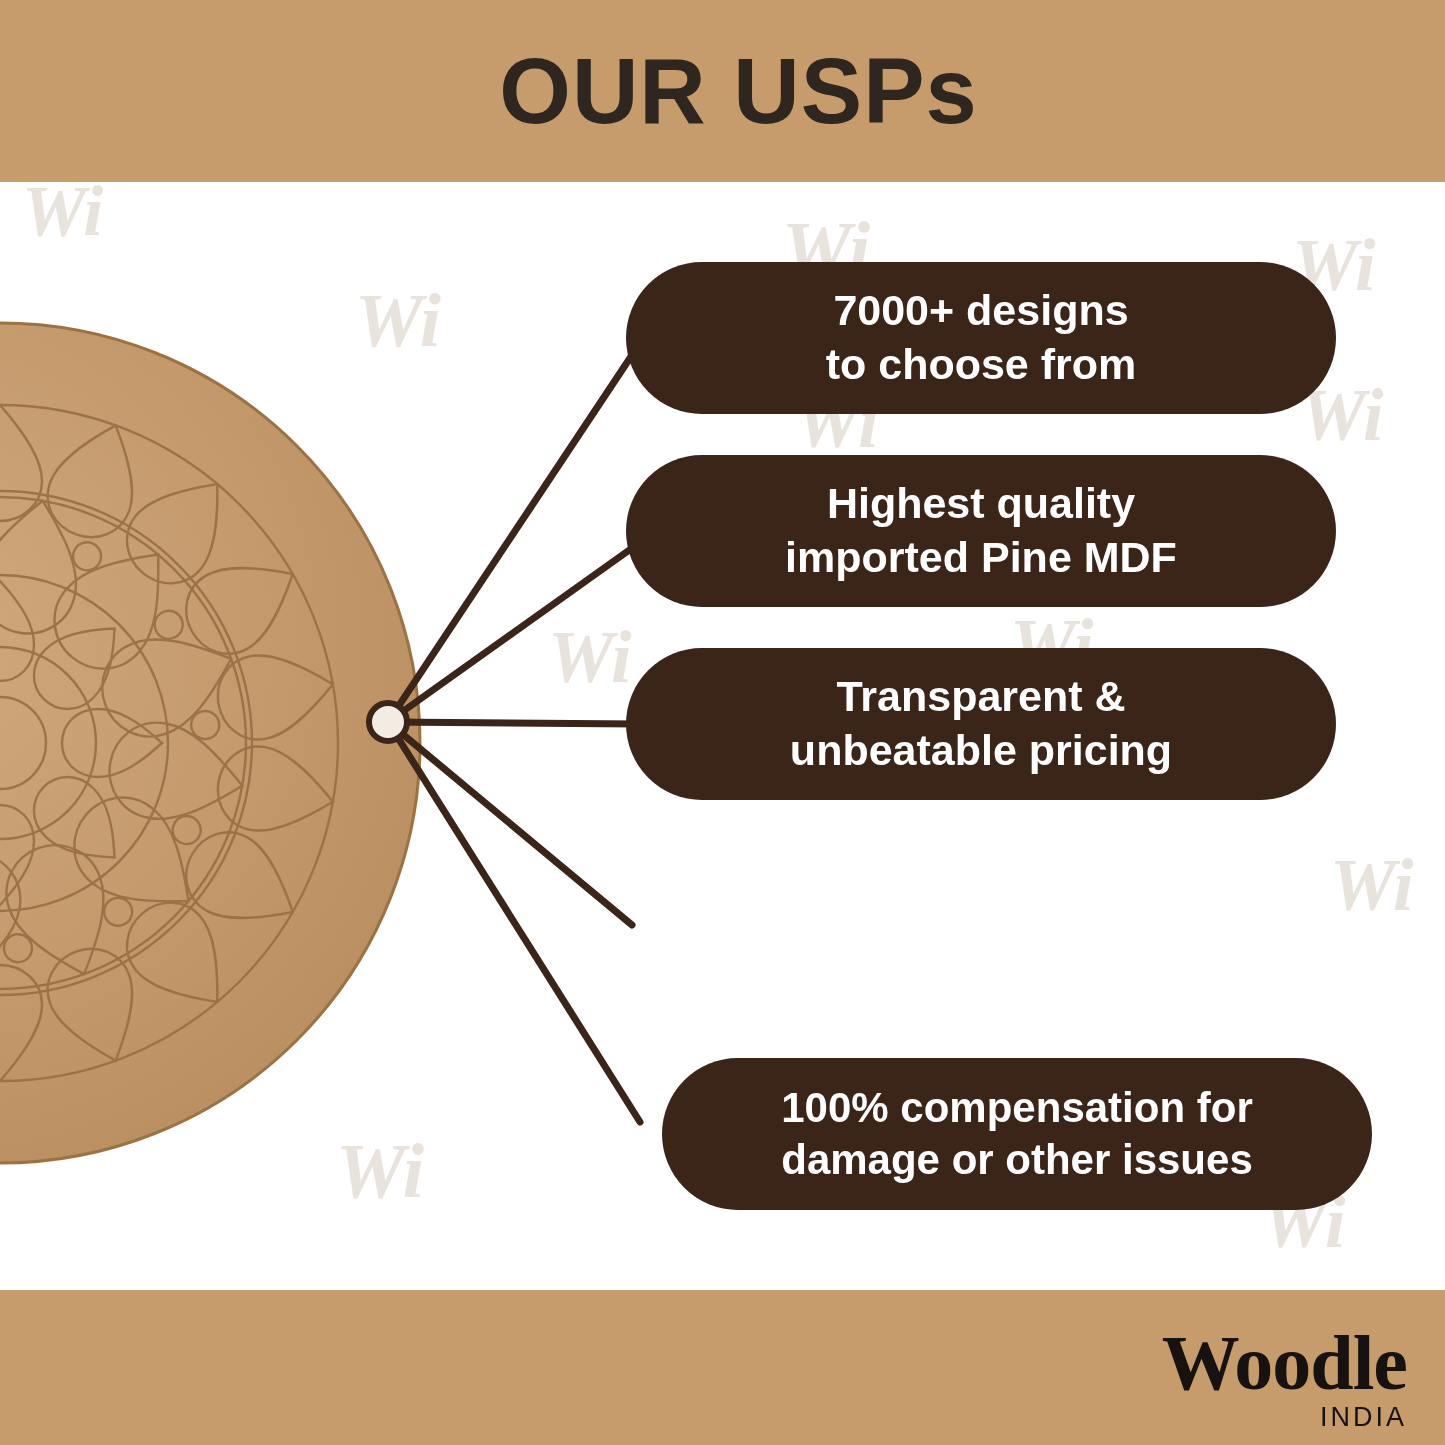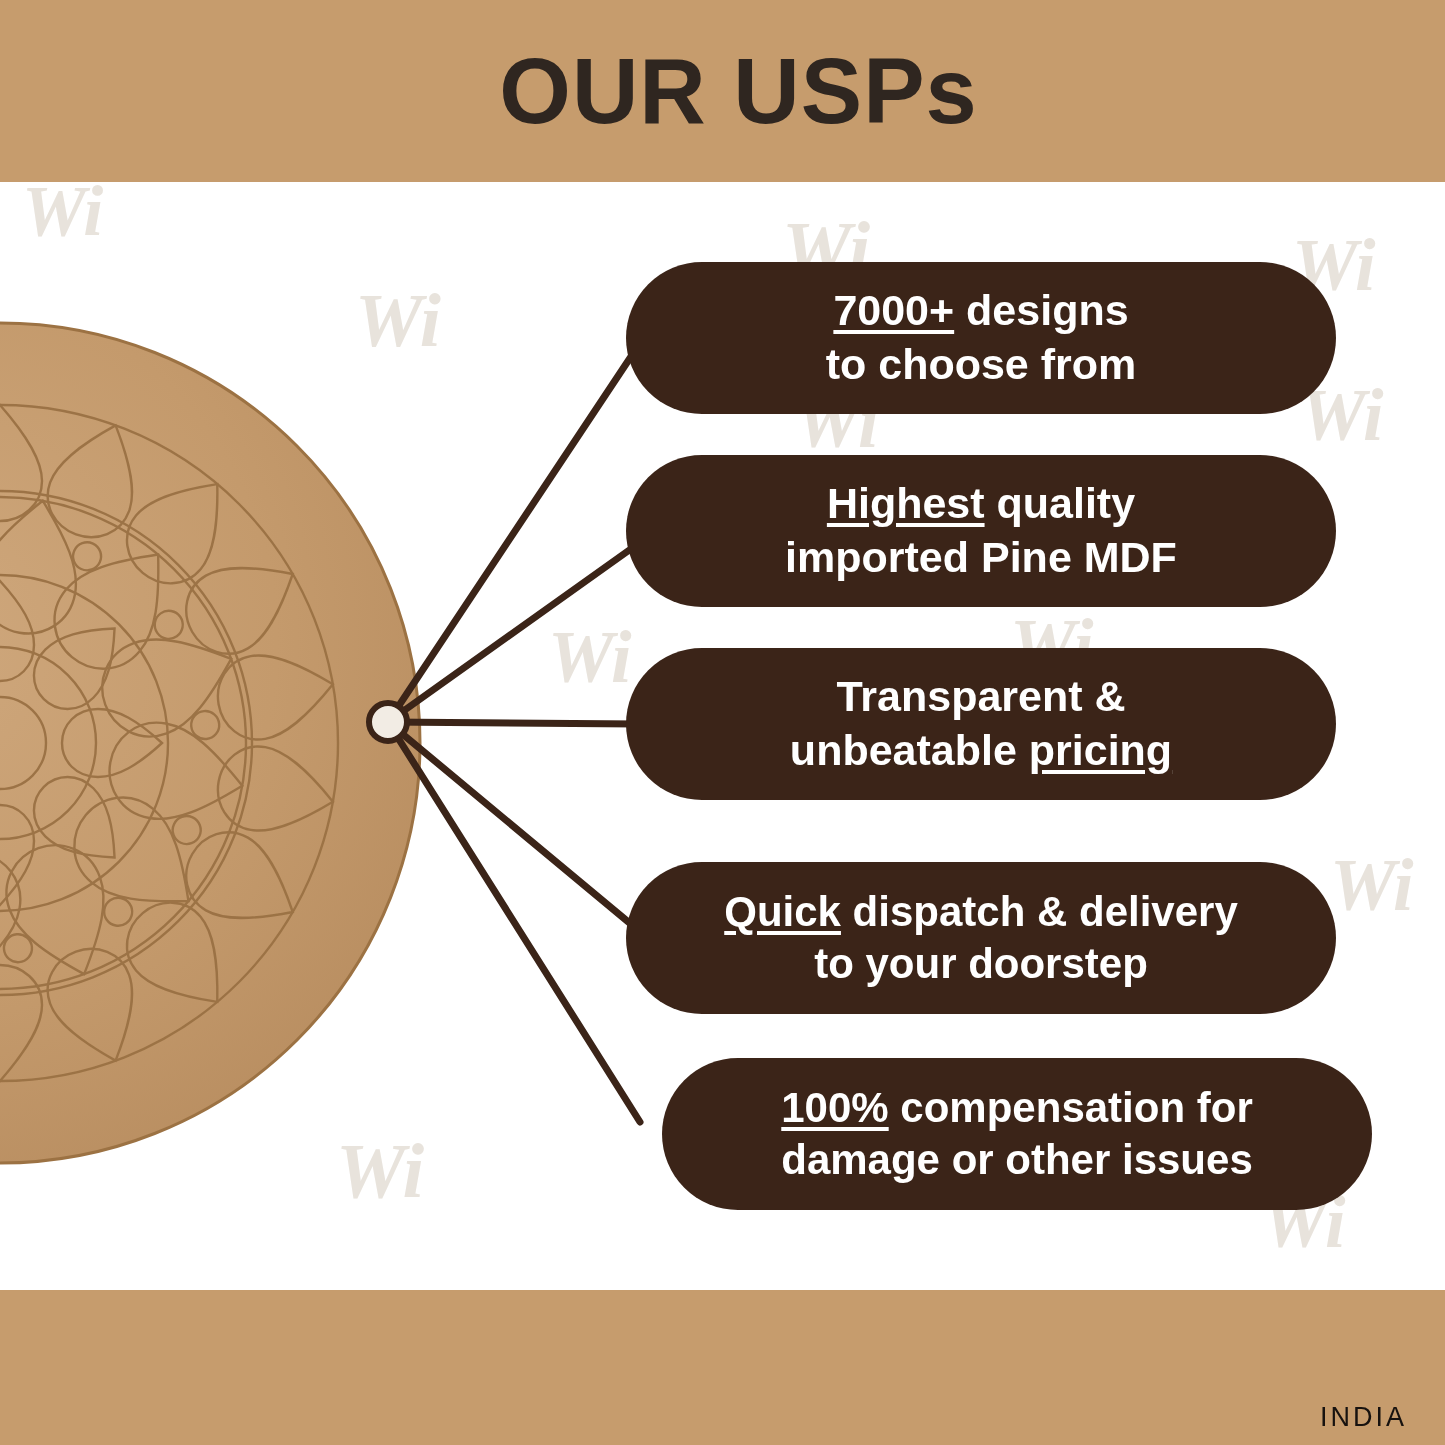--- a/index.html
+++ b/index.html
@@ -121,21 +121,20 @@
     text-align: center;
     color: #ffffff;
     font-weight: bold;
     font-size: 43px;
     line-height: 1.25;
     padding: 0 26px;
     box-sizing: border-box;
     font-family: "Liberation Sans", sans-serif;
   }
   .pill .u {
-    text-decoration: underline;
     text-underline-offset: 5px;
   }
   .pill-1 { left: 626px; top: 262px; width: 710px; height: 152px; }
   .pill-2 { left: 626px; top: 455px; width: 710px; height: 152px; }
   .pill-3 { left: 626px; top: 648px; width: 710px; height: 152px; }
   .pill-4 { left: 626px; top: 862px; width: 710px; height: 152px; font-size: 42px; }
   .pill-5 { left: 662px; top: 1058px; width: 710px; height: 152px; font-size: 42px; }
 
   .hub {
     position: absolute;
@@ -359,32 +358,27 @@
     </div>
   </div>
 
   <div class="pill pill-2">
     <div>
       <span class="u">Highest</span><span> quality</span><br>
       <span>imported Pine MDF</span>
     </div>
   </div>
 
-  <div class="pill pill-4">
-    <div>
-      <span class="u">Quick</span><span> dispatch &amp; delivery</span><br>
-      <span>to your doorstep</span>
-    </div>
-  </div>
 
   <div class="pill pill-5">
     <div>
       <span class="u">100%</span><span> compensation for</span><br>
       <span>damage or other issues</span>
     </div>
   </div>
 
   <div class="footer-band"></div>
   <div class="brand">
+    <div class="brand-name">Woodle</div>
     <div class="brand-sub">INDIA</div>
   </div>
 
 </div>
 
 </body></html>

